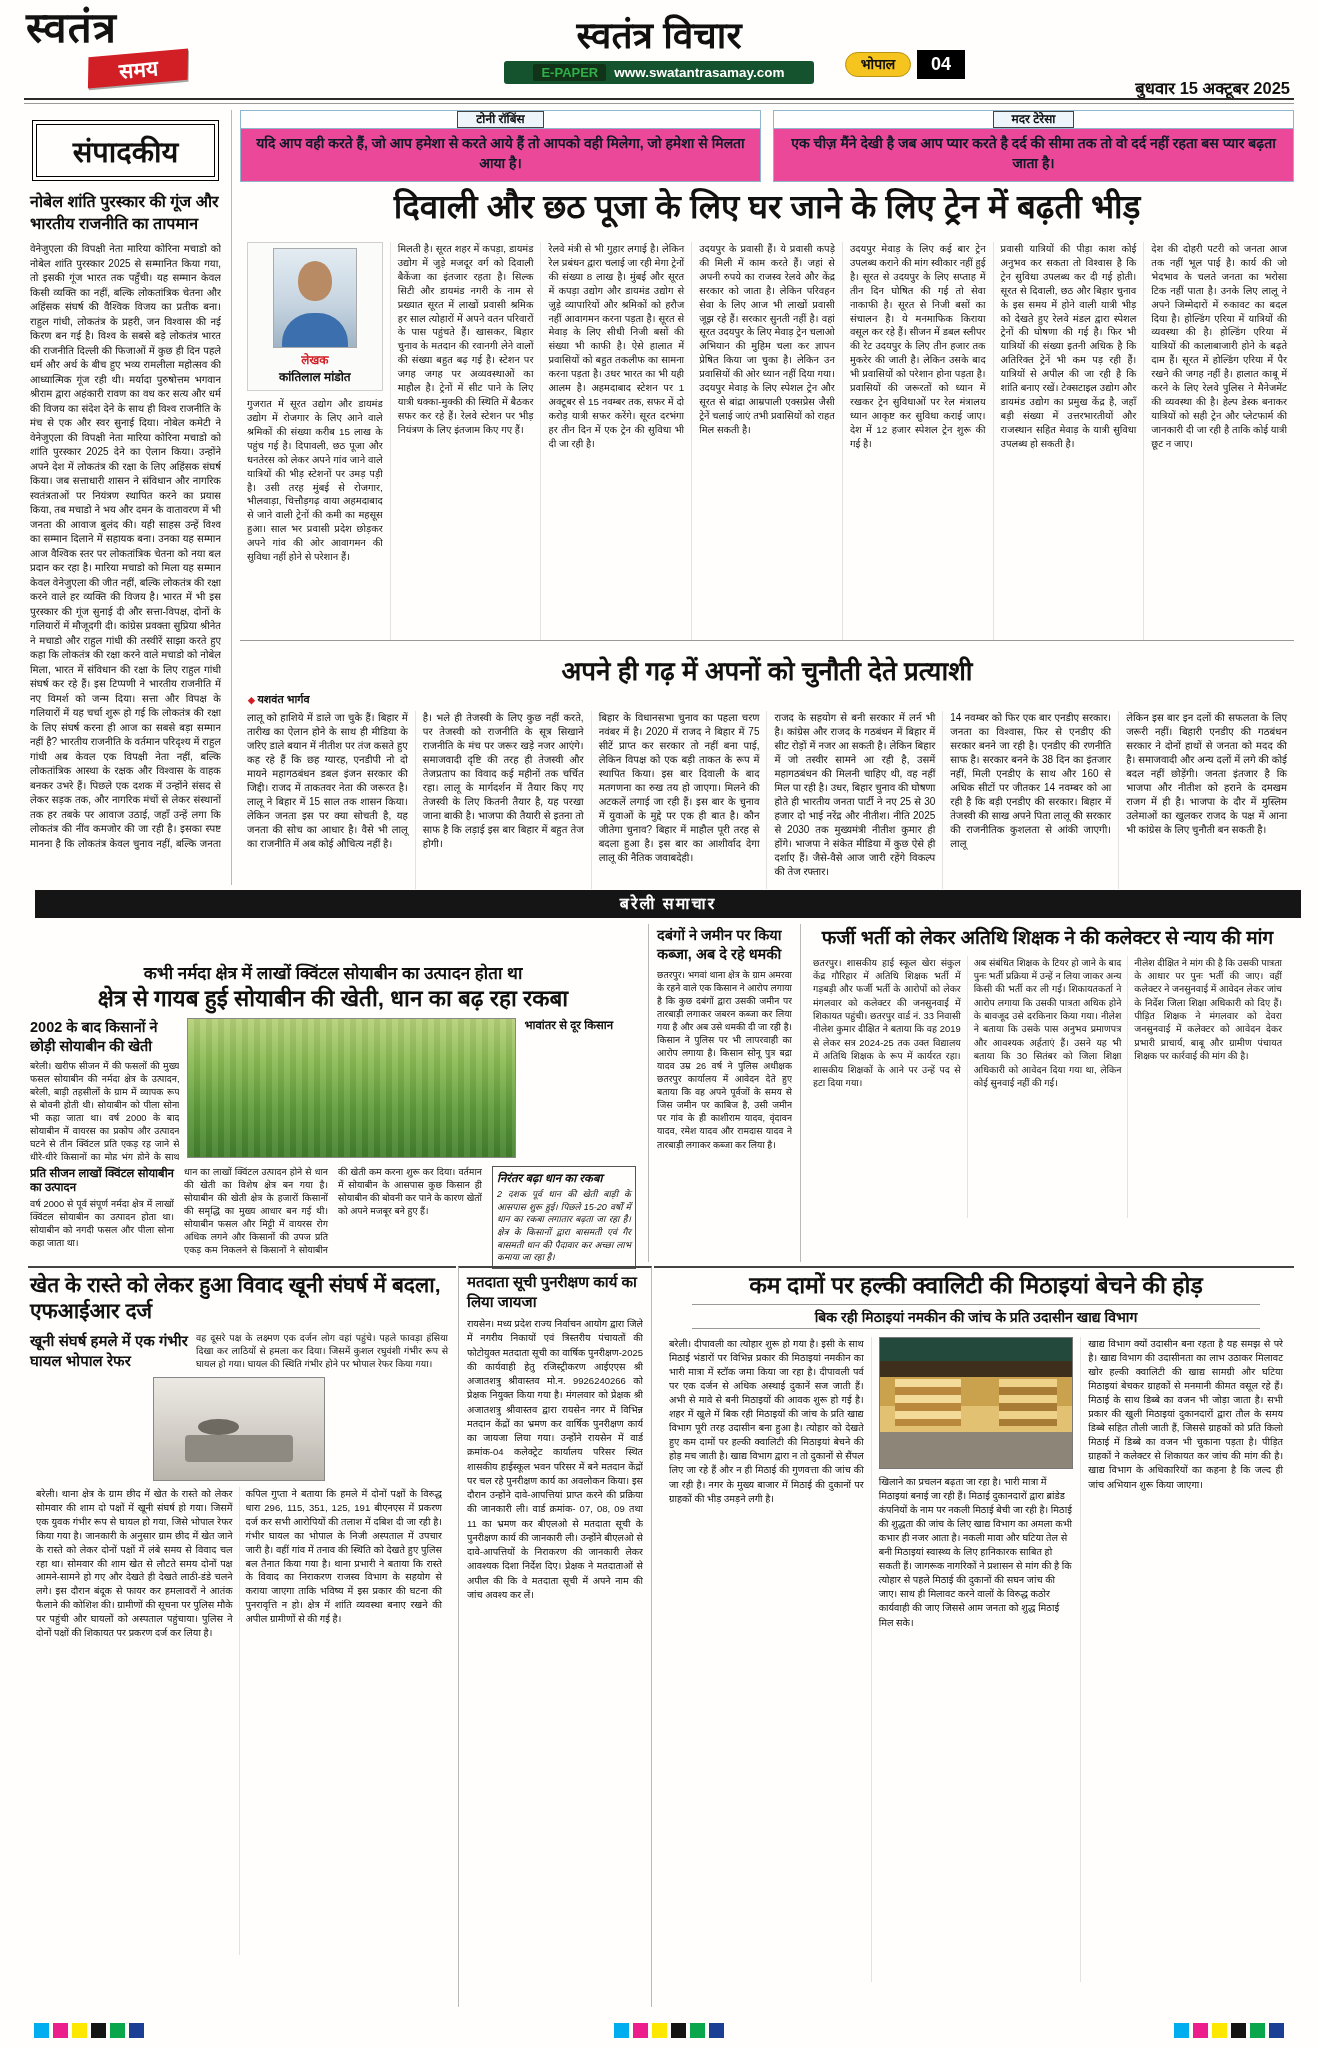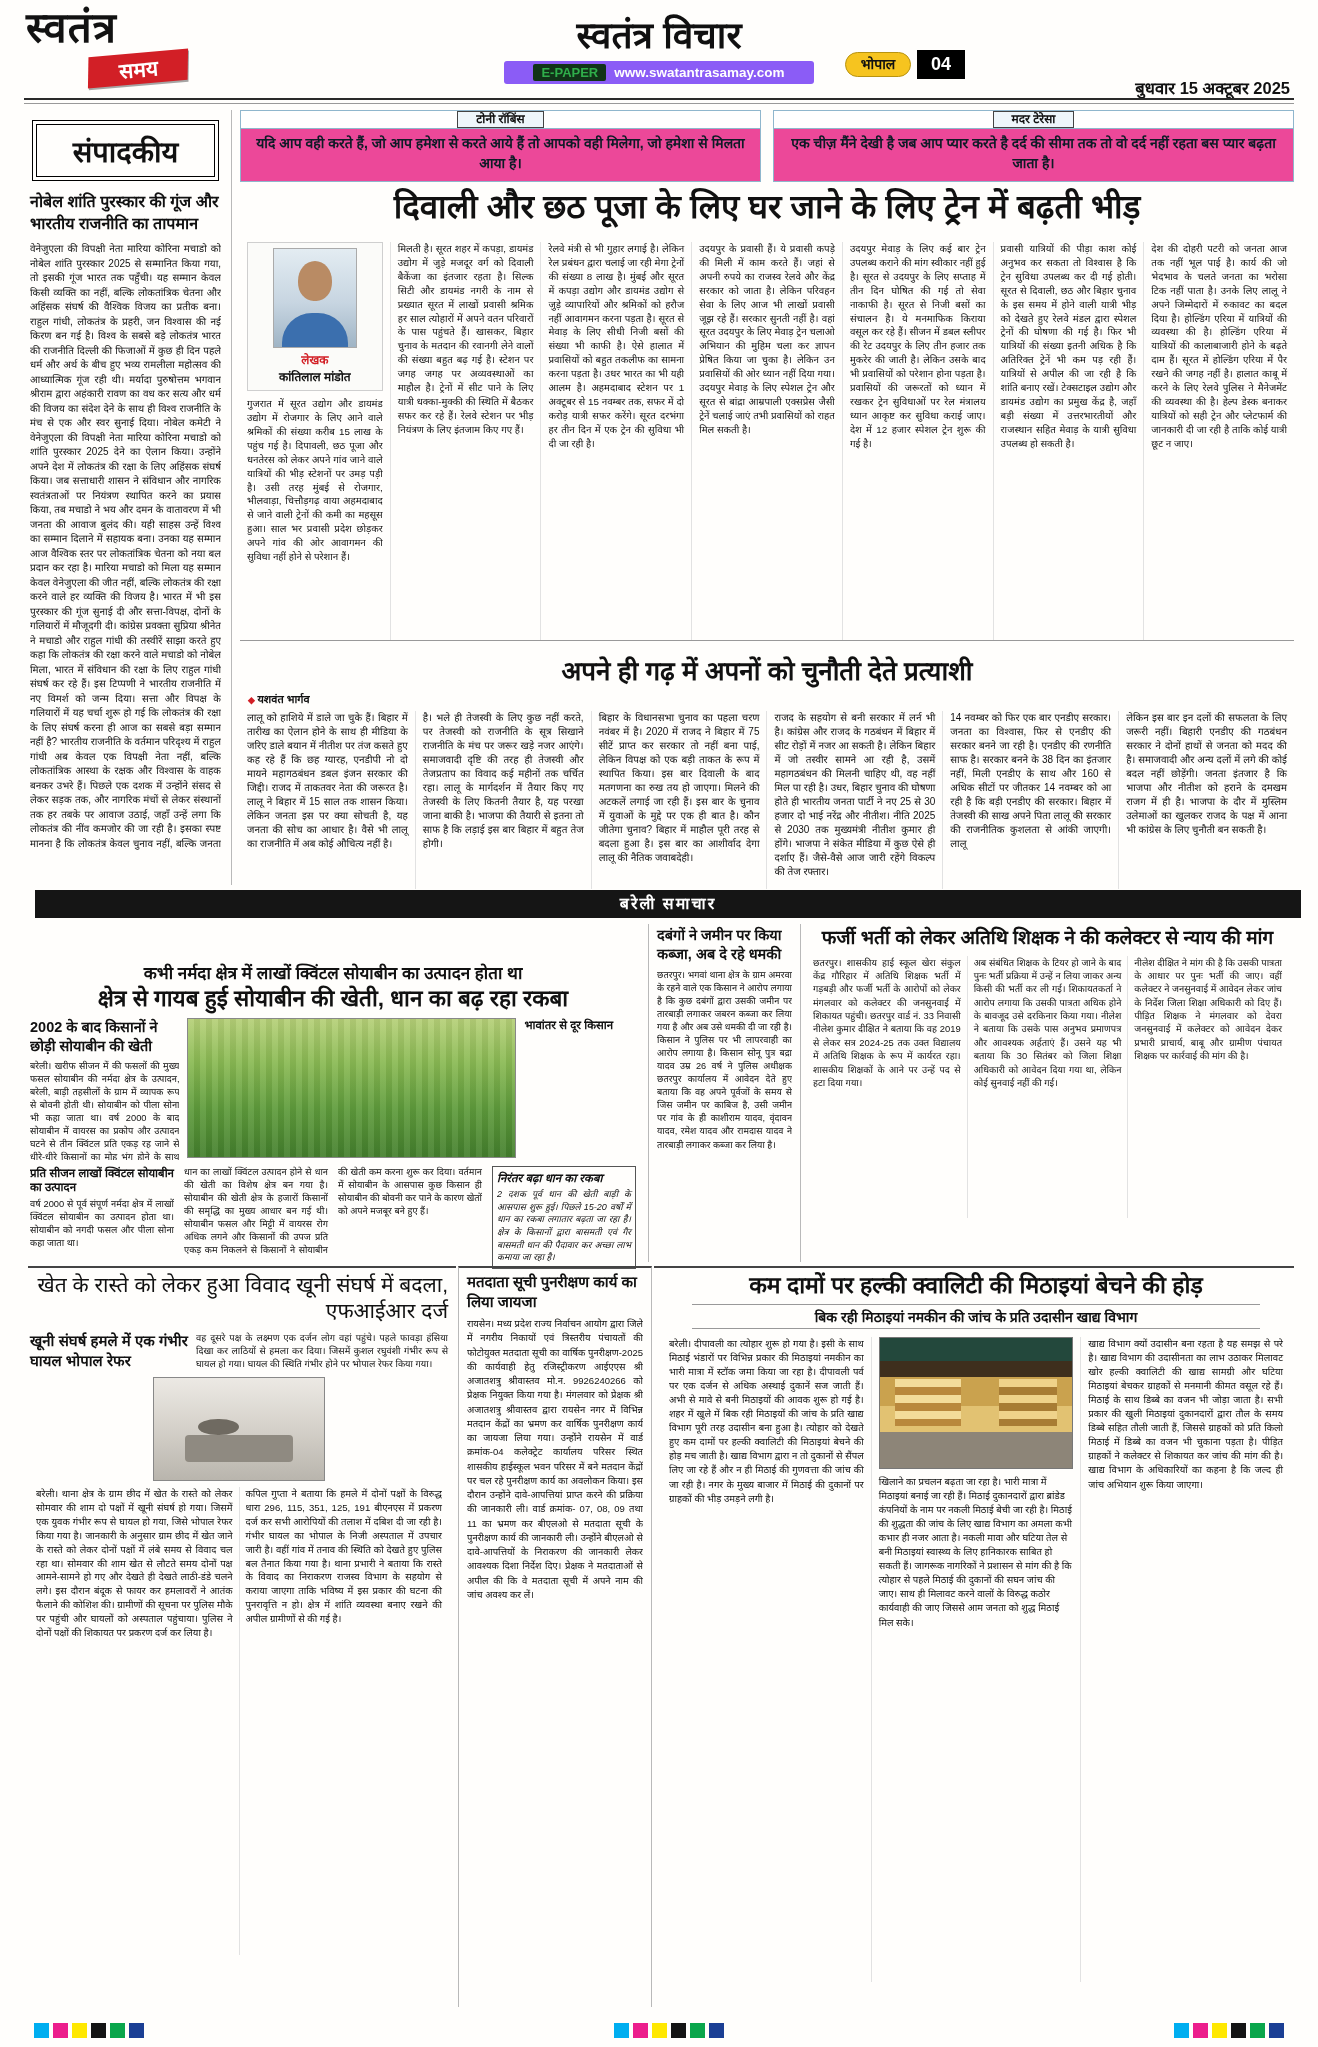--- a/index.html
+++ b/index.html
@@ -10,21 +10,21 @@
   .just { text-align:justify; }
   .clip { overflow:hidden; }
 
   
   .logo-wrap { left:26px; top:6px; width:170px; height:88px; }
   .logo-top { font-size:42px; font-weight:800; letter-spacing:1px; color:#121212; line-height:1.05; }
   .logo-ribbon { position:absolute; left:62px; top:47px; width:100px; height:31px; background:#d21f26; transform:rotate(-5deg) skewX(-6deg); display:flex; align-items:center; justify-content:center; box-shadow:1px 2px 0 rgba(0,0,0,.35); }
   .logo-ribbon span { color:#fff; font-weight:800; font-size:21px; transform:skewX(6deg); }
   .center-head { left:329px; top:8px; width:660px; text-align:center; }
   .center-title { font-size:37px; font-weight:800; color:#101010; }
-  .epaper-bar { margin:2px auto 0; width:310px; height:23px; background:#8b5cf6; border-radius:3px; display:flex; align-items:center; justify-content:center; gap:8px; }
+  .epaper-bar { margin:2px auto 0; width:310px; height:23px; background:#14532d; border-radius:3px; display:flex; align-items:center; justify-content:center; gap:8px; }
   .epaper-label { color:#2fae4a; font-weight:800; font-size:13px; background:#113318; padding:1px 8px; border-radius:2px; }
   .epaper-url { color:#fff; font-size:13.5px; font-weight:600; }
   .city-pill { left:845px; top:52px; width:66px; height:25px; background:#f6c41f; border:1px solid #b89310; border-radius:13px; text-align:center; line-height:23px; font-weight:800; font-size:14px; }
   .page-num { left:917px; top:50px; width:48px; height:29px; background:#000; color:#fff; text-align:center; line-height:29px; font-weight:800; font-size:18px; }
   .date-line { right:28px; top:76px; font-weight:800; font-size:16.5px; }
   .mast-rule1 { left:24px; right:24px; top:98px; border-top:2.5px solid #2a2a2a; }
   .mast-rule2 { left:24px; right:24px; top:103px; border-top:1px solid #999; }
 
   
   .editorial { left:28px; top:110px; width:204px; height:775px; border-right:1px solid #b9b9b9; padding:4px 10px 0 2px; }
@@ -88,21 +88,21 @@
 
   
   .farji { left:800px; top:924px; width:494px; height:338px; border-left:1px solid #b9b9b9; padding:2px 6px 0 6px; }
   .farji h2 { text-align:center; font-size:19px; font-weight:800; line-height:1.25; margin-bottom:6px; }
   .farji-cols { display:flex; height:262px; }
   .farji-col { flex:1; padding:0 6px; font-size:9.4px; line-height:1.42; overflow:hidden; }
   .farji-col + .farji-col { border-left:1px solid #e2e2e2; }
 
   
   .khet { left:28px; top:1266px; width:428px; height:741px; border-top:2px solid #444; padding:4px 8px 0 2px; }
-  .khet h1 { font-size:21px; font-weight:400; line-height:1.25; margin-bottom:6px;text-align:right; }
+  .khet h1 { font-size:21px; font-weight:700; line-height:1.25; margin-bottom:6px; }
   .khet-introrow { display:flex; gap:8px; }
   .khet-sub { width:158px; font-size:15px; font-weight:800; line-height:1.35; }
   .khet-intro { flex:1; font-size:9.4px; line-height:1.42; }
   .hospital-photo { width:172px; height:104px; margin:6px auto; border:1px solid #888;
     background: linear-gradient(180deg,#ece9e4 0%,#d7d3cc 45%,#b9b5ad 100%); position:relative; }
   .hospital-photo::before { content:""; position:absolute; left:18%; bottom:18%; width:64%; height:26%; background:#8f8a81; border-radius:4px; }
   .hospital-photo::after { content:""; position:absolute; left:26%; bottom:44%; width:24%; height:16%; background:#6f6a61; border-radius:50%; }
   .khet-cols { display:flex; height:468px; margin-top:4px; }
   .khet-col { flex:1; padding:0 6px; font-size:9.6px; line-height:1.45; overflow:hidden; }
   .khet-col + .khet-col { border-left:1px solid #e2e2e2; }

